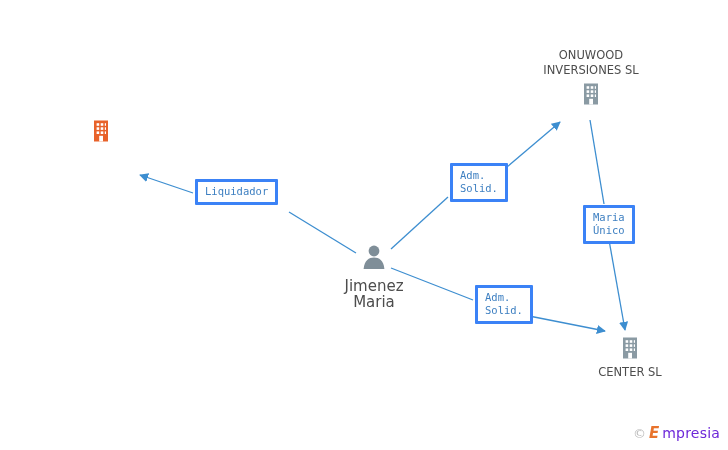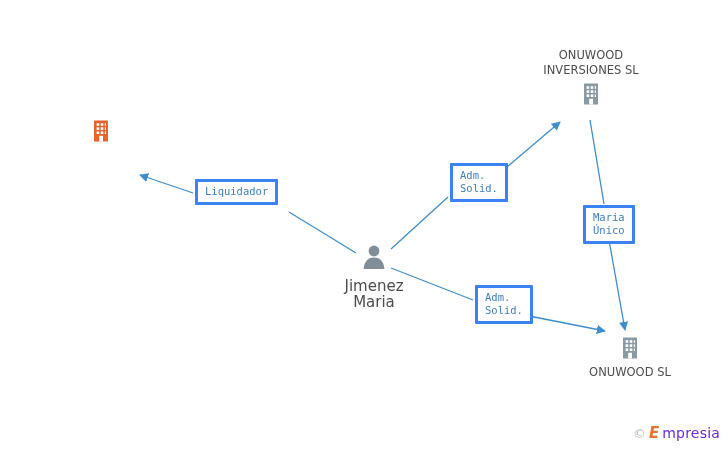--- a/index.html
+++ b/index.html
@@ -158,21 +158,21 @@
         <rect x="16.8" y="5.2" width="1.2" height="2.6" fill="#ffffff"></rect>
         <rect x="8.6" y="9.3" width="2.6" height="2.6" fill="#ffffff"></rect>
         <rect x="12.7" y="9.3" width="2.6" height="2.6" fill="#ffffff"></rect>
         <rect x="16.8" y="9.3" width="1.2" height="2.6" fill="#ffffff"></rect>
         <rect x="8.6" y="13.4" width="2.6" height="2.6" fill="#ffffff"></rect>
         <rect x="12.7" y="13.4" width="2.6" height="2.6" fill="#ffffff"></rect>
         <rect x="16.8" y="13.4" width="1.2" height="2.6" fill="#ffffff"></rect>
         <rect x="11.2" y="17.8" width="3.8" height="5.7" fill="#ffffff"></rect>
       </svg>
     </span>
-    <div class="node-label">ONUWOOD SL</div>
+    <div class="node-label">CENTER SL</div>
   </div>
 
   <div class="node" style="left: 299px; top: 244px; width: 150px;">
     <span class="icon-person">
       <svg width="28" height="26" viewBox="0 0 28 26">
         <circle cx="14" cy="7" r="5.4" fill="#7f8e98"></circle>
         <path d="M 3.6 25 C 4.4 16.5 9 13.6 14 13.6 C 19 13.6 23.6 16.5 24.4 25 Z" fill="#7f8e98"></path>
       </svg>
     </span>
     <div class="person-label" style="margin-top:5px;">Jimenez</div>

